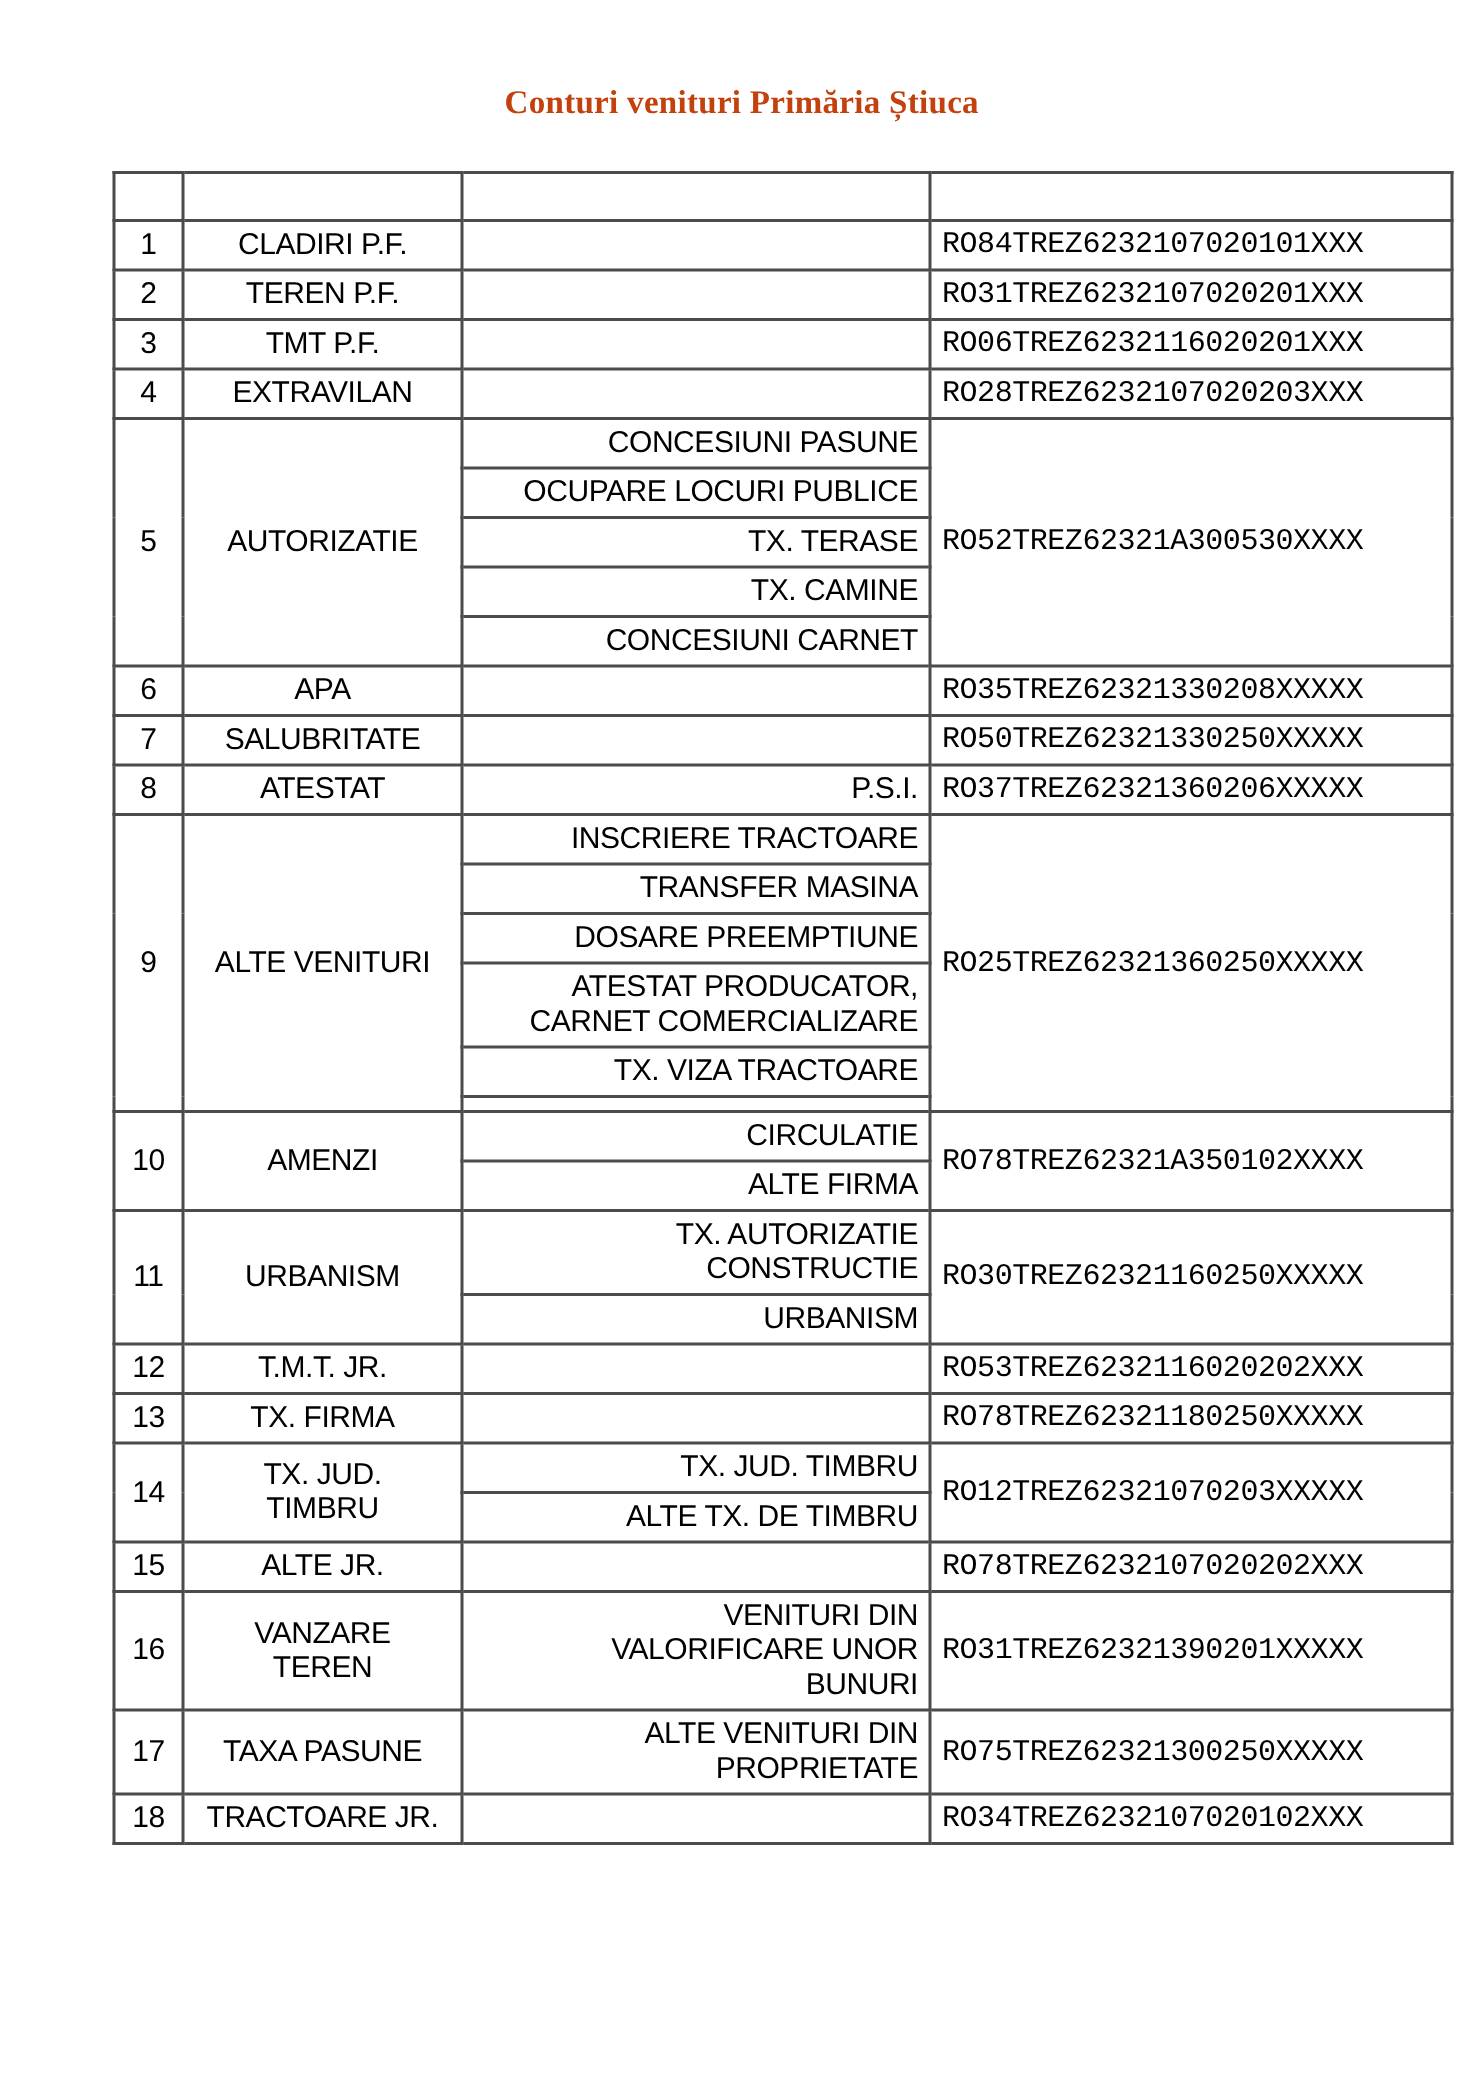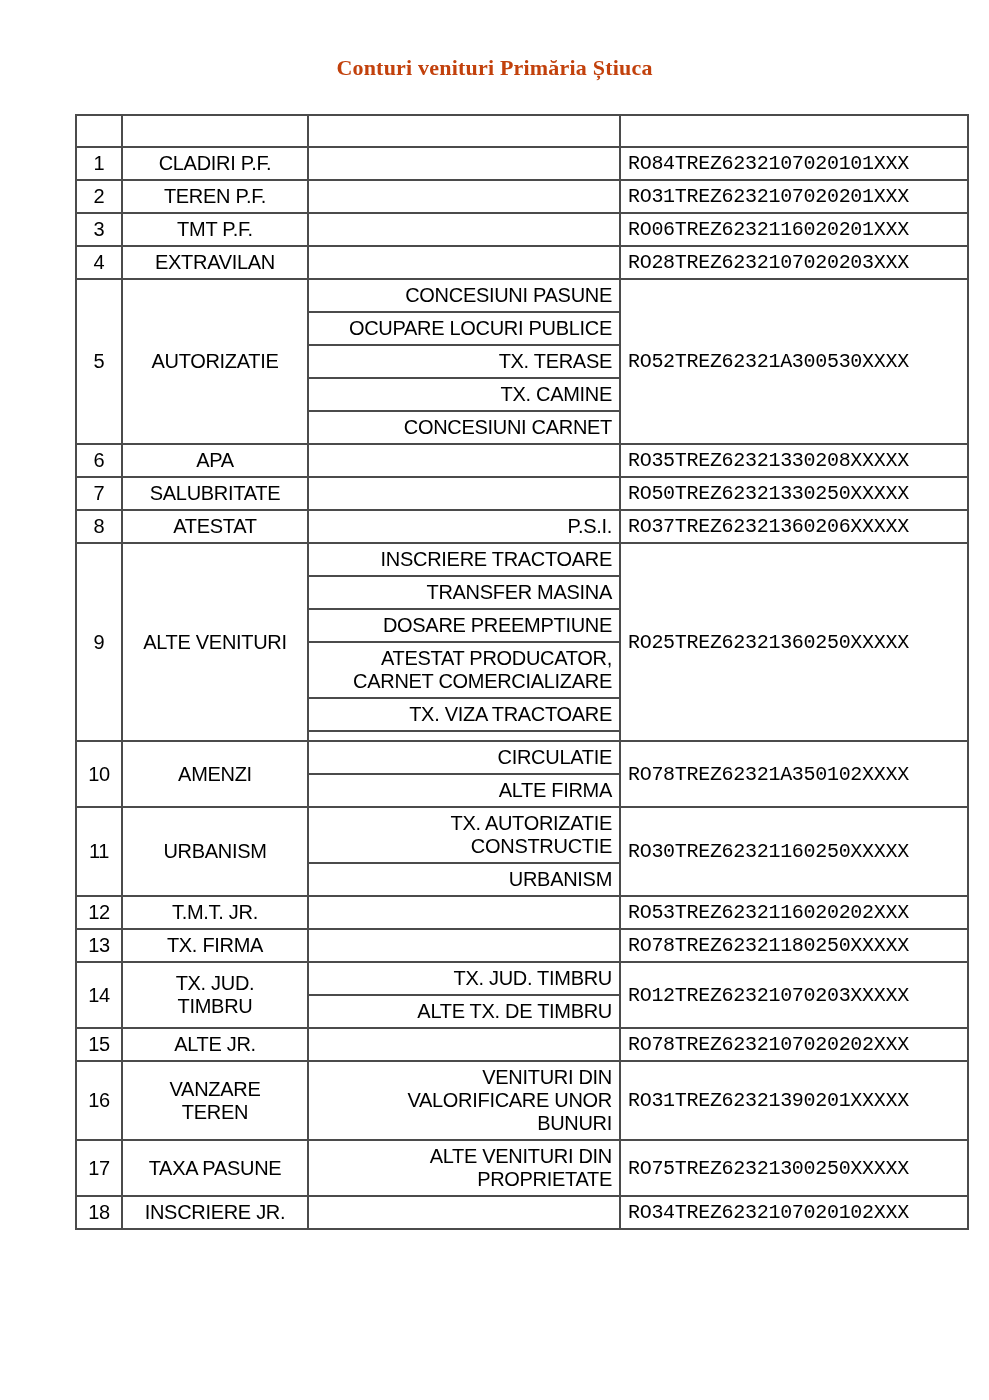--- a/index.html
+++ b/index.html
@@ -213,19 +213,19 @@
         </tr>
         <tr>
           <td class="cell-num">17</td>
           <td class="cell-cat">TAXA PASUNE</td>
           <td class="cell-sub">ALTE VENITURI DIN
 PROPRIETATE</td>
           <td class="cell-acct">RO75TREZ62321300250XXXXX</td>
         </tr>
         <tr>
           <td class="cell-num">18</td>
-          <td class="cell-cat">INSCRIERE JR.</td>
+          <td class="cell-cat">TRACTOARE JR.</td>
           <td class="cell-sub"></td>
           <td class="cell-acct">RO34TREZ6232107020102XXX</td>
         </tr>
       </tbody>
   </table>
 </div>
 
 </body></html>

